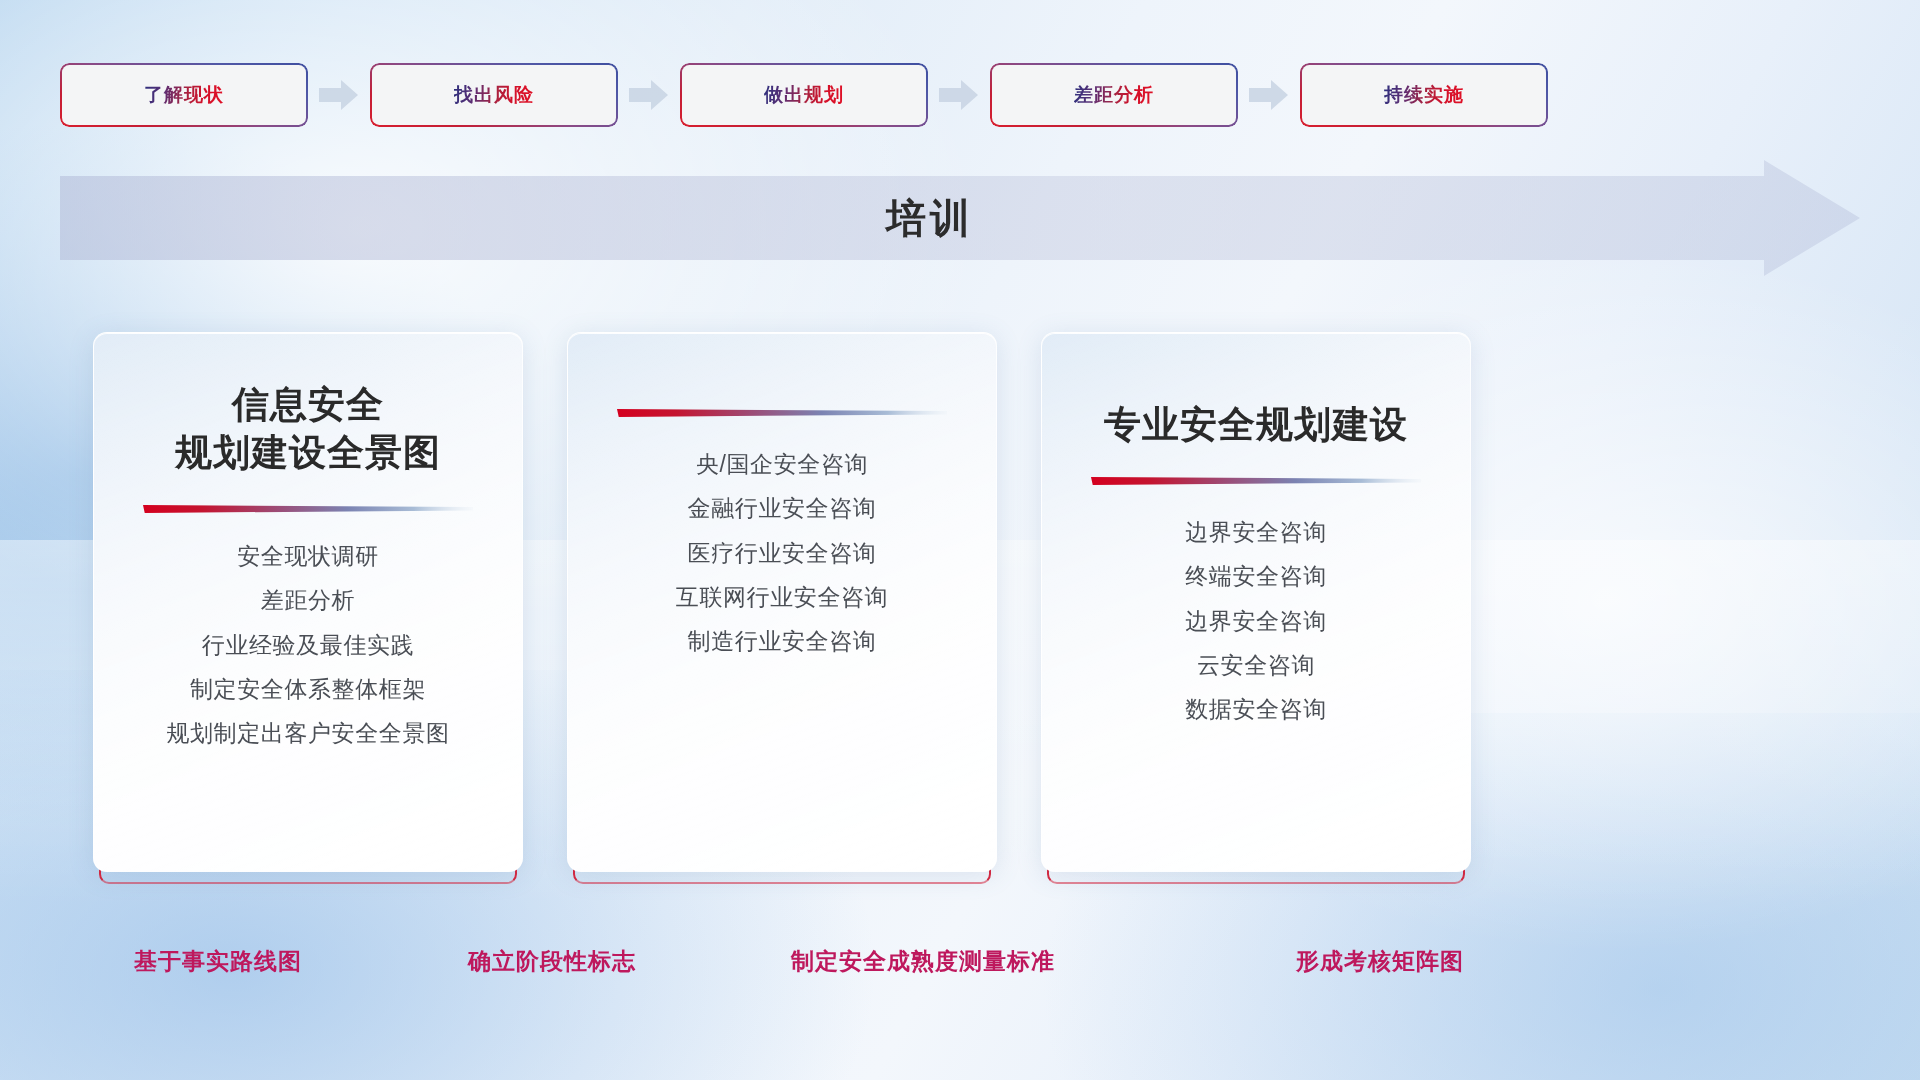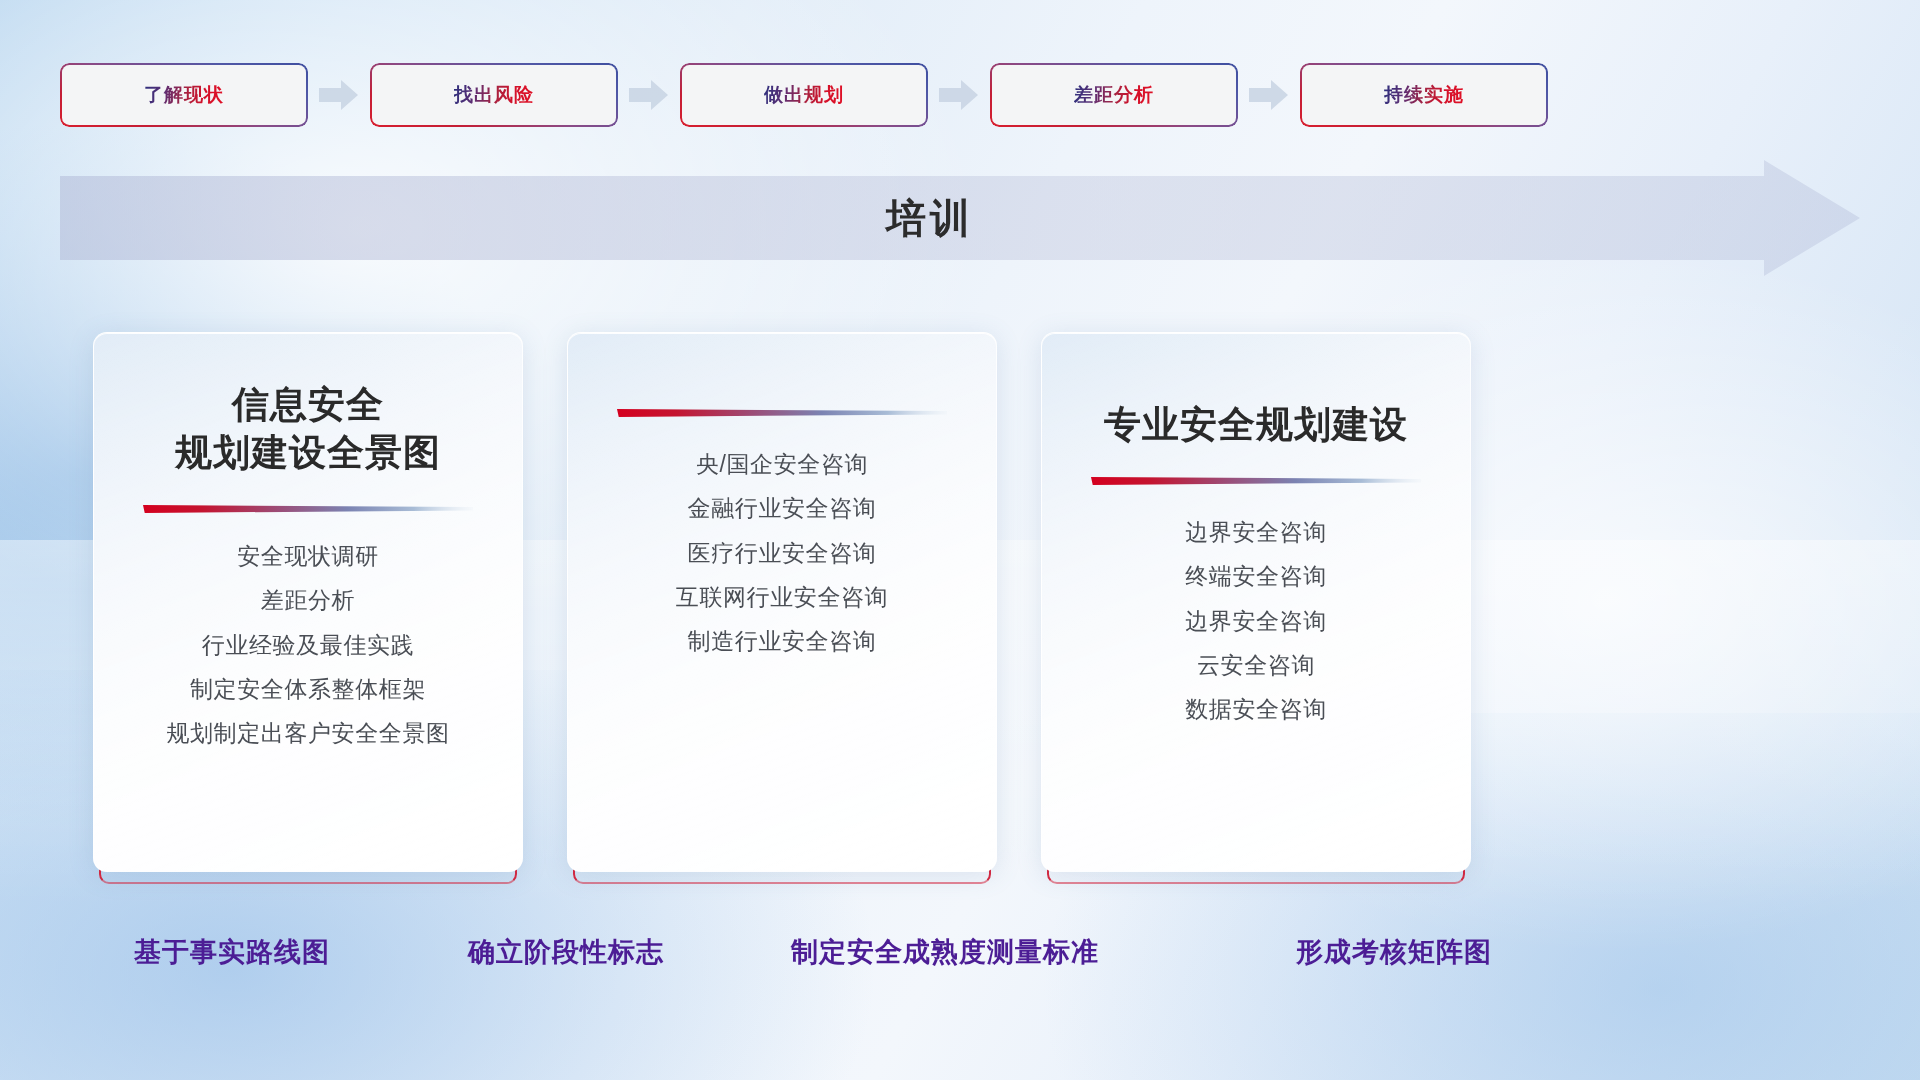--- a/index.html
+++ b/index.html
@@ -145,22 +145,22 @@
   #card-0{ left:93px;  width:430px; }
   #card-1{ left:567px; width:430px; }
   #card-2{ left:1041px;width:430px; }
   #card-0 .card-title{ font-size:37px; }
   #card-1 .card-title,#card-2 .card-title{ font-size:37px; padding-top:20px;}
   #card-1 .card-list,#card-2 .card-list{ margin-top:34px; }
 
   
   #footnotes{ position:absolute; left:0; top:930px; width:1920px; height:50px; }
   .foot{
-    position:absolute; top:4px;
-    font-size:27px; font-weight:700; color:#4c1d95; letter-spacing:1px; white-space:nowrap;
+    position:absolute; top:16px;
+    font-size:23px; font-weight:700; color:#be185d; letter-spacing:1px; white-space:nowrap;
   }
   #foot-0{ left:134px; }
   #foot-1{ left:468px; }
   #foot-2{ left:791px; }
   #foot-3{ left:1296px; }
 </style>
 </head>
 <body>
 
 <div id="bg">

